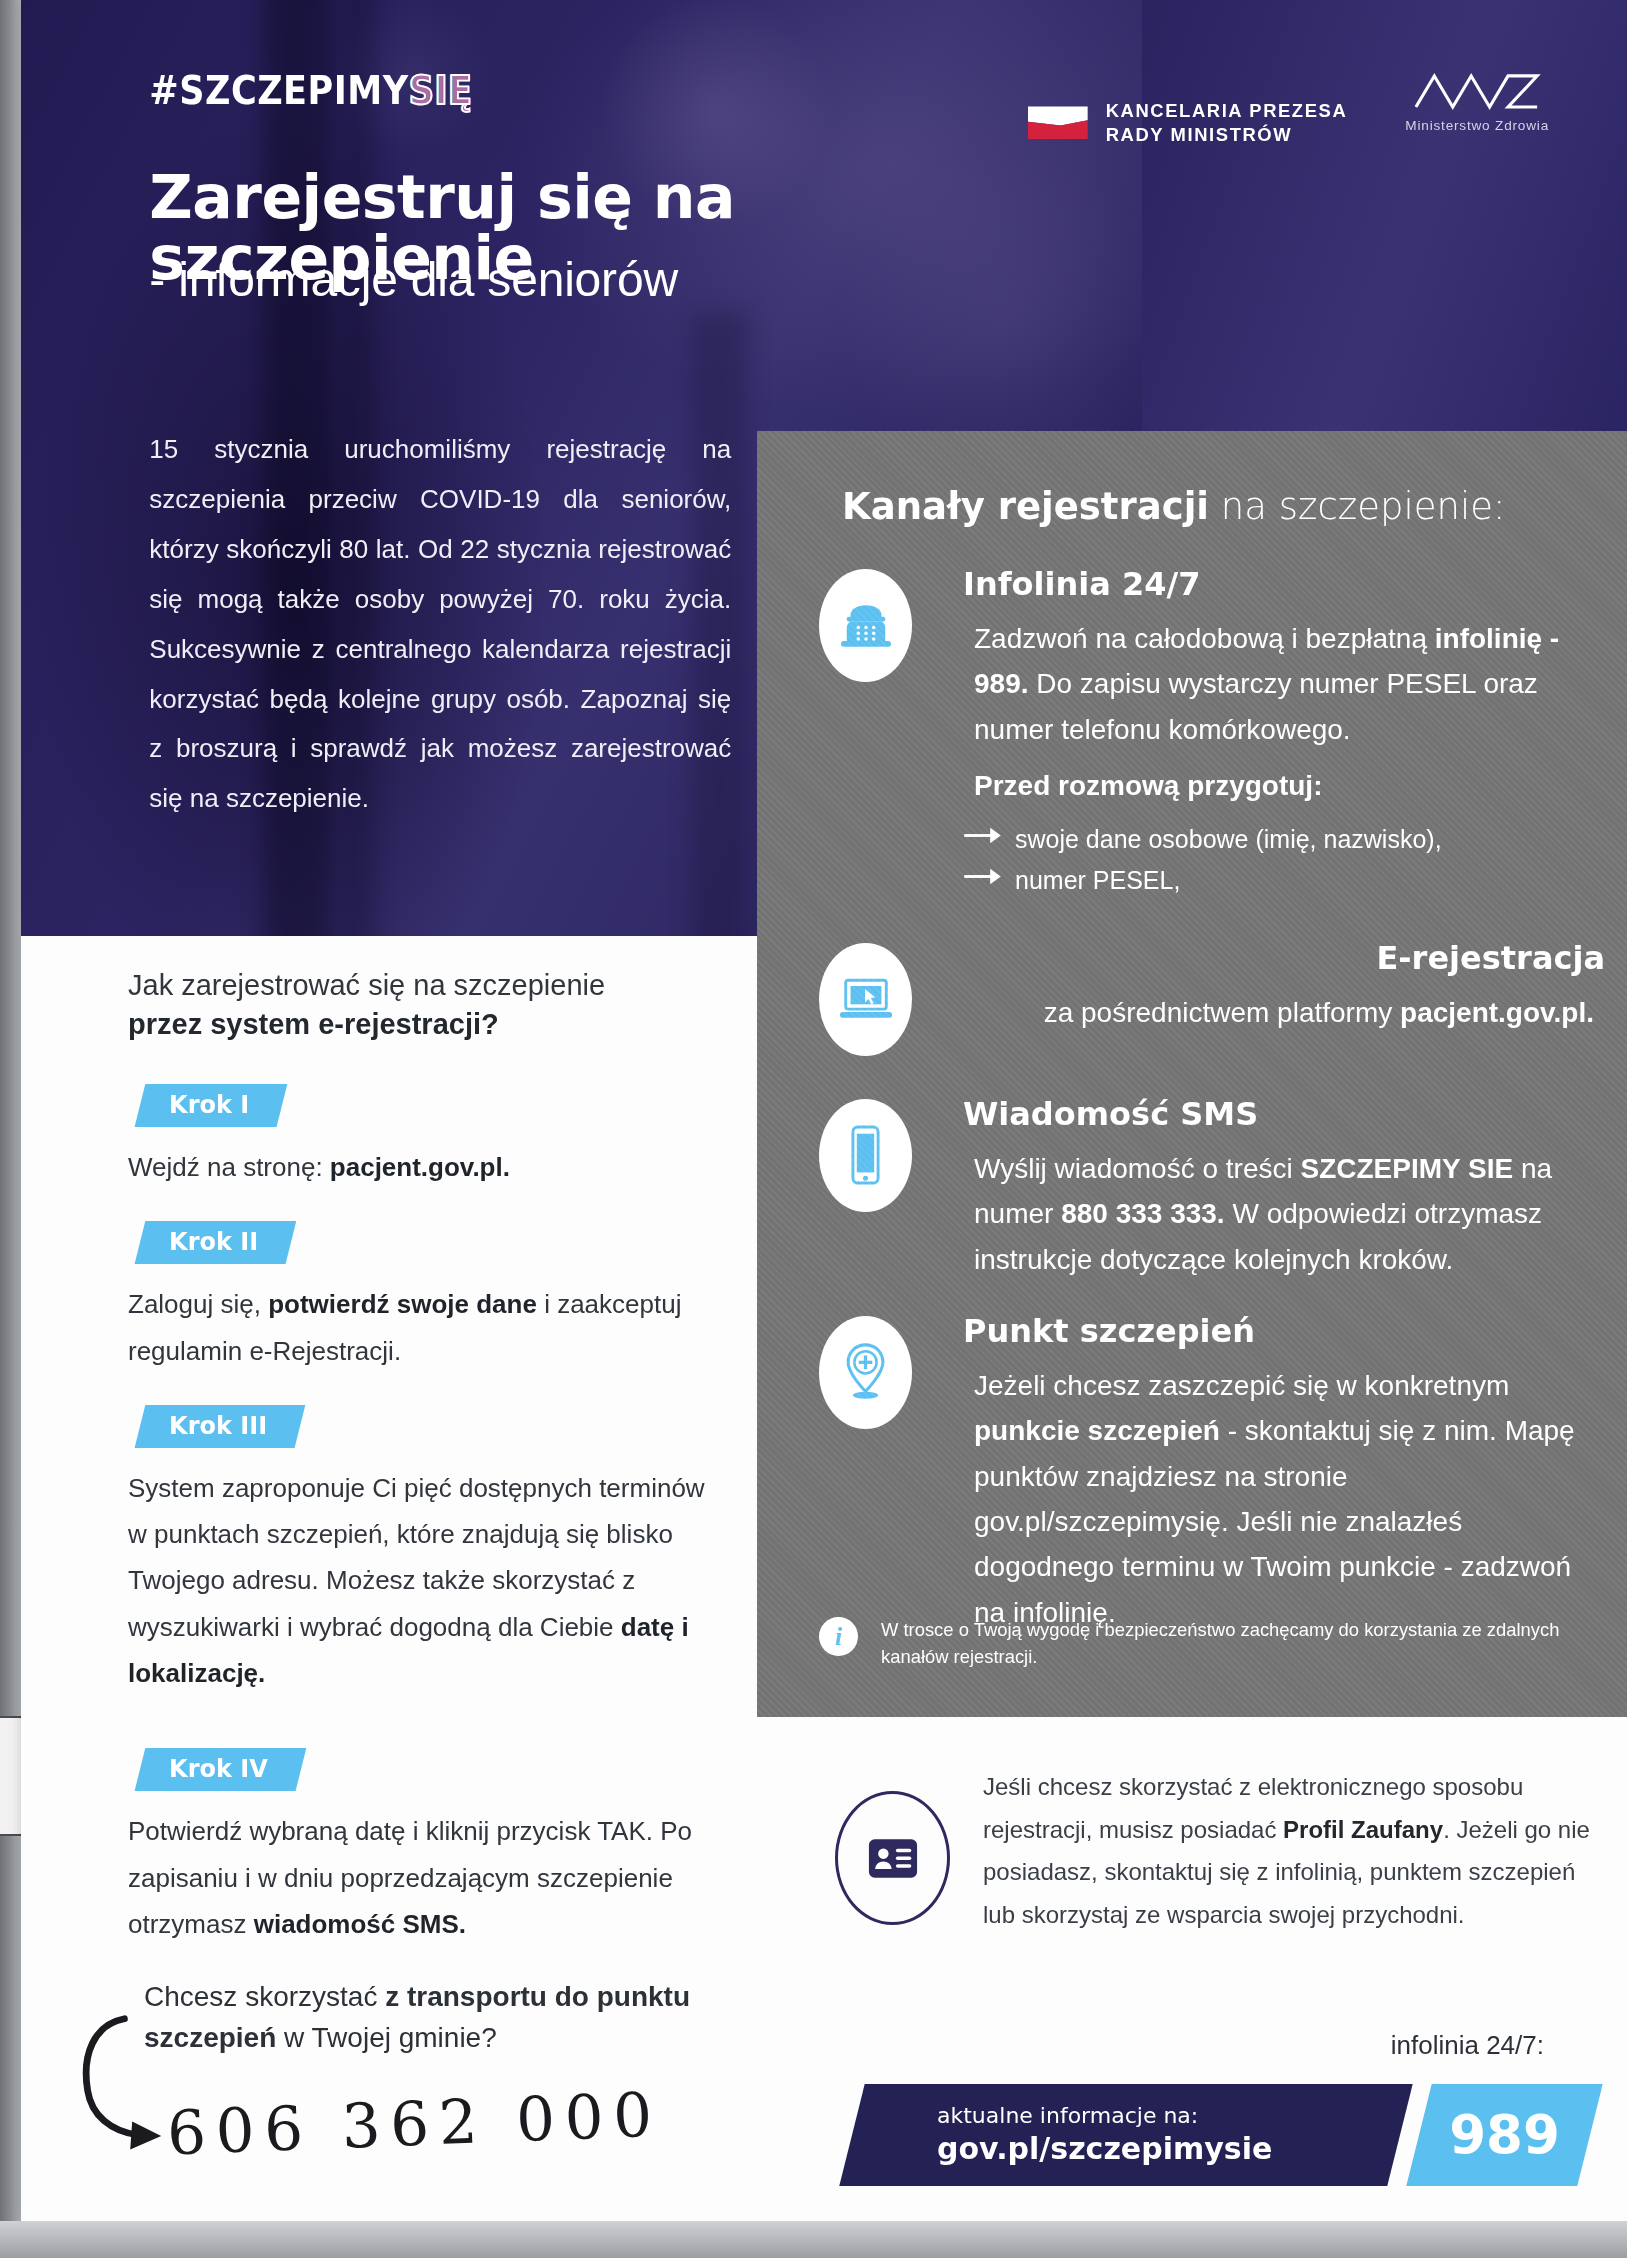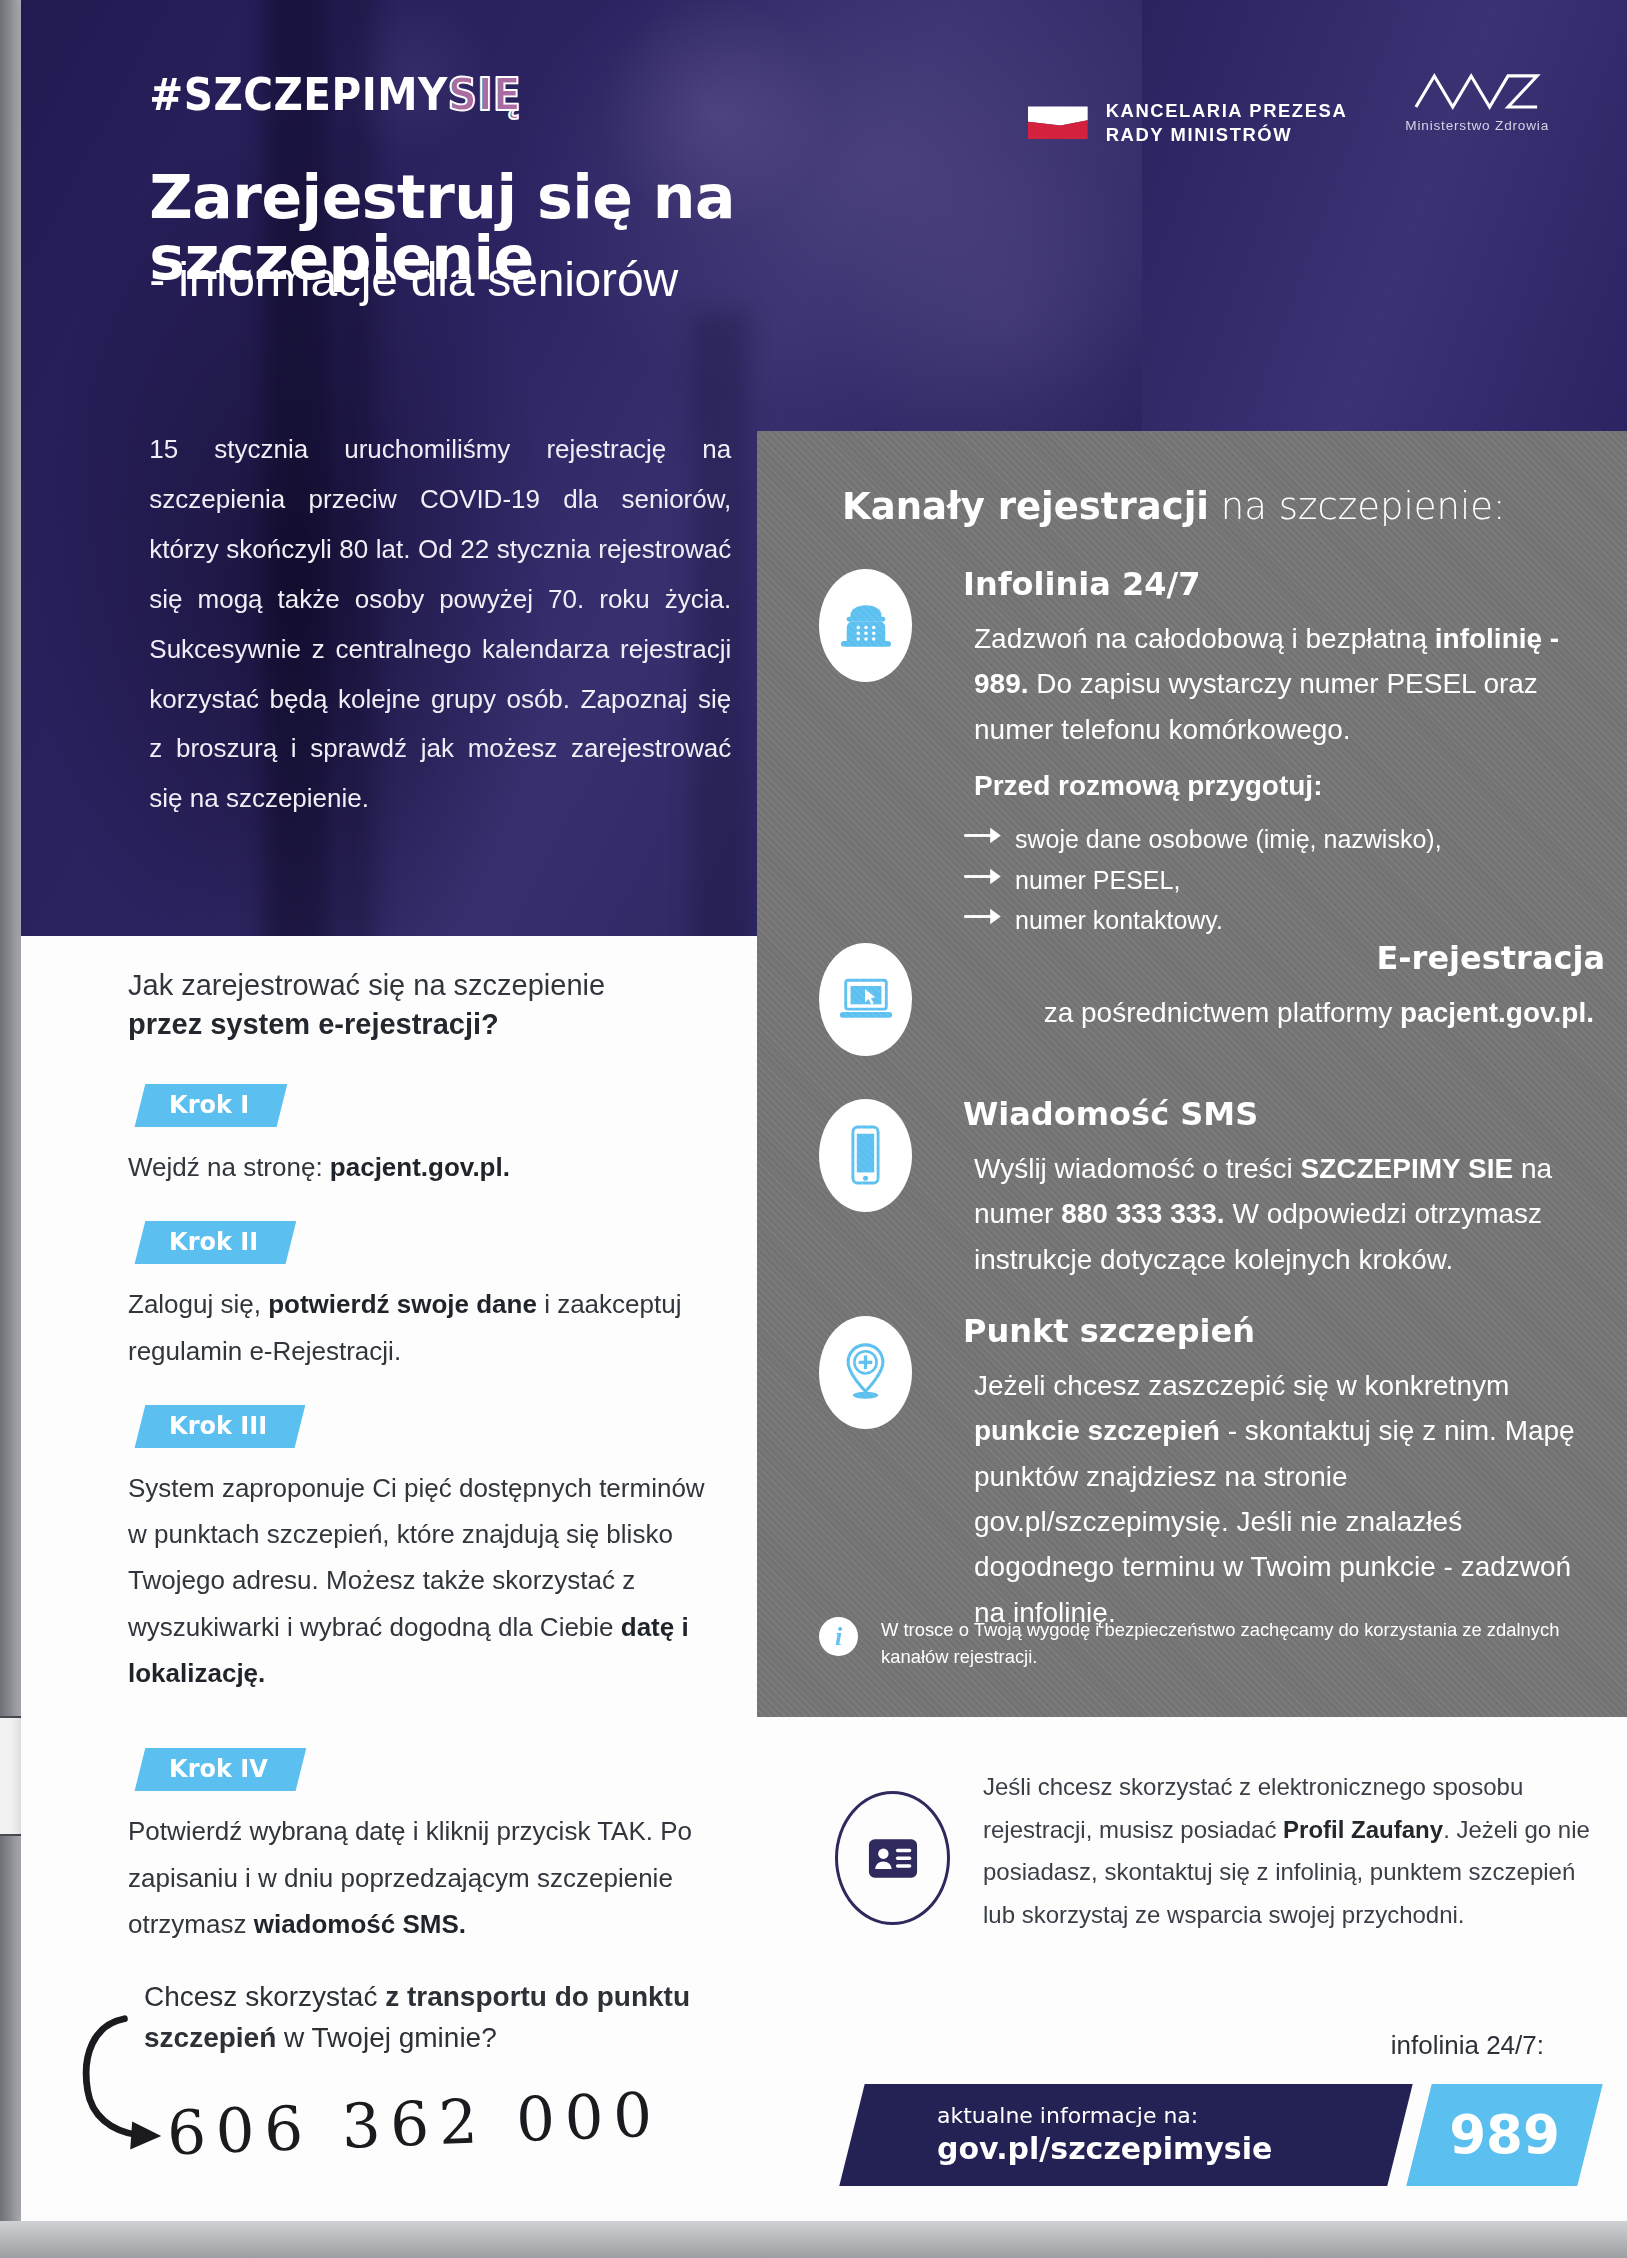--- a/index.html
+++ b/index.html
@@ -46,21 +46,21 @@
     background:
       radial-gradient(circle 165px at 62% 12%, rgba(160,150,200,.17), transparent 70%),
       radial-gradient(circle 233px at 88% 34%, rgba(120,108,170,.16), transparent 72%),
       radial-gradient(circle 116px at 35% 8%, rgba(150,140,195,.10), transparent 70%);
     pointer-events:none;
   }
   .hero-streak{position:absolute;background:rgba(8,4,26,.42);filter:blur(10.7px);}
 
   .logo-hash{
     position:absolute;left:128px;top:68px;
-    font-size:45px;font-weight:bold;letter-spacing:0.5px;color:#ffffff;
+    font-size:39px;font-weight:bold;letter-spacing:0.5px;color:#ffffff;
     font-family:"DejaVu Sans",sans-serif;font-stretch:condensed;
   }
   .logo-hash .sie{
     color:transparent;-webkit-text-stroke:1.9px #ffffff;
     text-shadow:1.5px 0 0 rgba(255,80,160,.55),-1.5px 0 0 rgba(90,230,220,.55);
   }
 
   .gov-logos{position:absolute;right:78px;top:54px;display:flex;align-items:center;gap:58px;}
   .kprm{display:flex;align-items:center;gap:18px;margin-top:45px;}
   .flag{width:60px;height:33px;position:relative;overflow:hidden;}
@@ -267,27 +267,20 @@
               </svg>
             <span>swoje dane osobowe (imię, nazwisko),</span>
           </li>
           <li>
             <svg class="ar" viewBox="0 0 40 26">
                 <line x1="1" y1="13" x2="30" y2="13" stroke="#fff" stroke-width="3"></line>
                 <path d="M28 5 L39 13 L28 21 Z" fill="#fff"></path>
               </svg>
             <span>numer PESEL,</span>
           </li>
-          <li>
-            <svg class="ar" viewBox="0 0 40 26">
-                <line x1="1" y1="13" x2="30" y2="13" stroke="#fff" stroke-width="3"></line>
-                <path d="M28 5 L39 13 L28 21 Z" fill="#fff"></path>
-              </svg>
-            <span>numer kontaktowy.</span>
-          </li>
         </ul>
       </div>
     </div>
 
     <div class="ch" style="top:510px;text-align:right;">
       <div class="ch-icon">
         <svg width="56" height="47" viewBox="0 0 58 48">
           <rect x="8" y="4" width="42" height="30" rx="2.5" fill="none" stroke="#5bc0f0" stroke-width="3"></rect>
           <rect x="13" y="10" width="32" height="19" fill="#5bc0f0"></rect>
           <path d="M28 13 L28 27 L31.5 23.5 L34.5 29 L37 27.8 L34 22.4 L38.6 22 Z" fill="#ffffff"></path>

